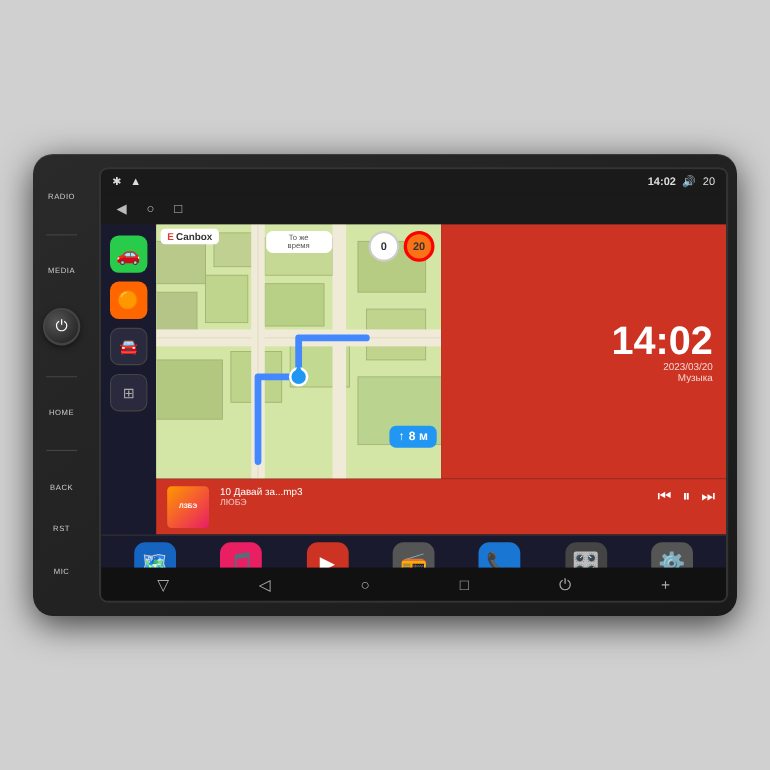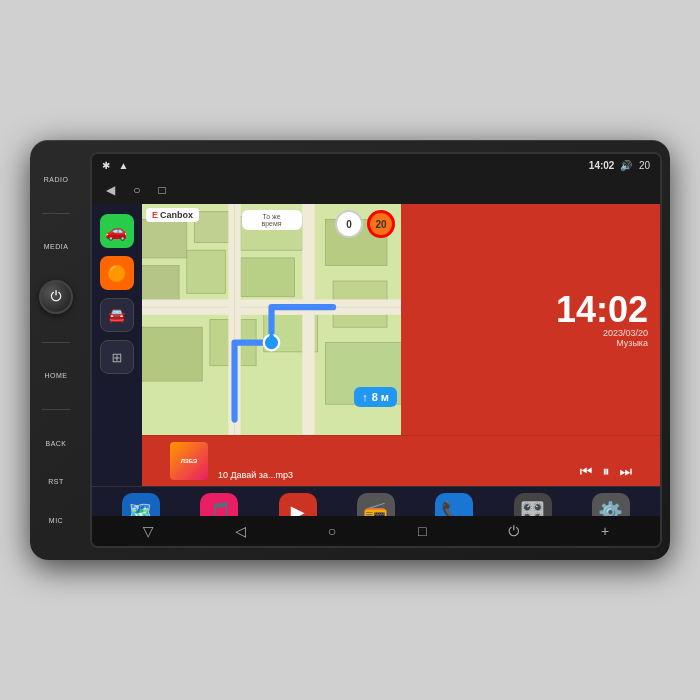--- a/index.html
+++ b/index.html
@@ -212,22 +212,22 @@
     }
     .day-text {
       font-size: 9px; color: rgba(255,255,255,0.8); text-align: right;
     }
 
     
     .music-panel {
       grid-row: 2;
       grid-column: 2 / 4;
       background: #cc3322;
-      display: flex; align-items: flex-end;
-      padding: 6px 28px; gap: 10px;
+      display: flex; align-items: flex-start;
+      padding: 6px 10px; gap: 10px;
       border-top: 1px solid rgba(0,0,0,0.1);
     }
     .album-art {
       width: 38px; height: 38px; border-radius: 4px;
       background: linear-gradient(135deg, #ff9800, #e91e63);
       flex-shrink: 0; font-size: 8px; color: white;
       display: flex; align-items: center; justify-content: center;
       font-weight: bold;
     }
     .track-info { flex: 1; overflow: hidden; }
@@ -394,20 +394,21 @@
             <div class="date-text">2023/03/20</div>
             <div class="day-text">Музыка</div>
           </div>
 
           <div class="music-panel">
             <div class="album-art">
               <span style="font-size:6px;">ЛЗБЭ</span>
             </div>
             <div class="track-info">
               <div class="track-name">10 Давай за...mp3</div>
+              <div class="track-artist">ЛЮБЭ</div>
             </div>
             <div class="music-controls">
               <span class="music-btn">⏮</span>
               <span class="music-btn">⏸</span>
               <span class="music-btn">⏭</span>
             </div>
           </div>
 
           <div class="app-dock">
             <div class="dock-item">

